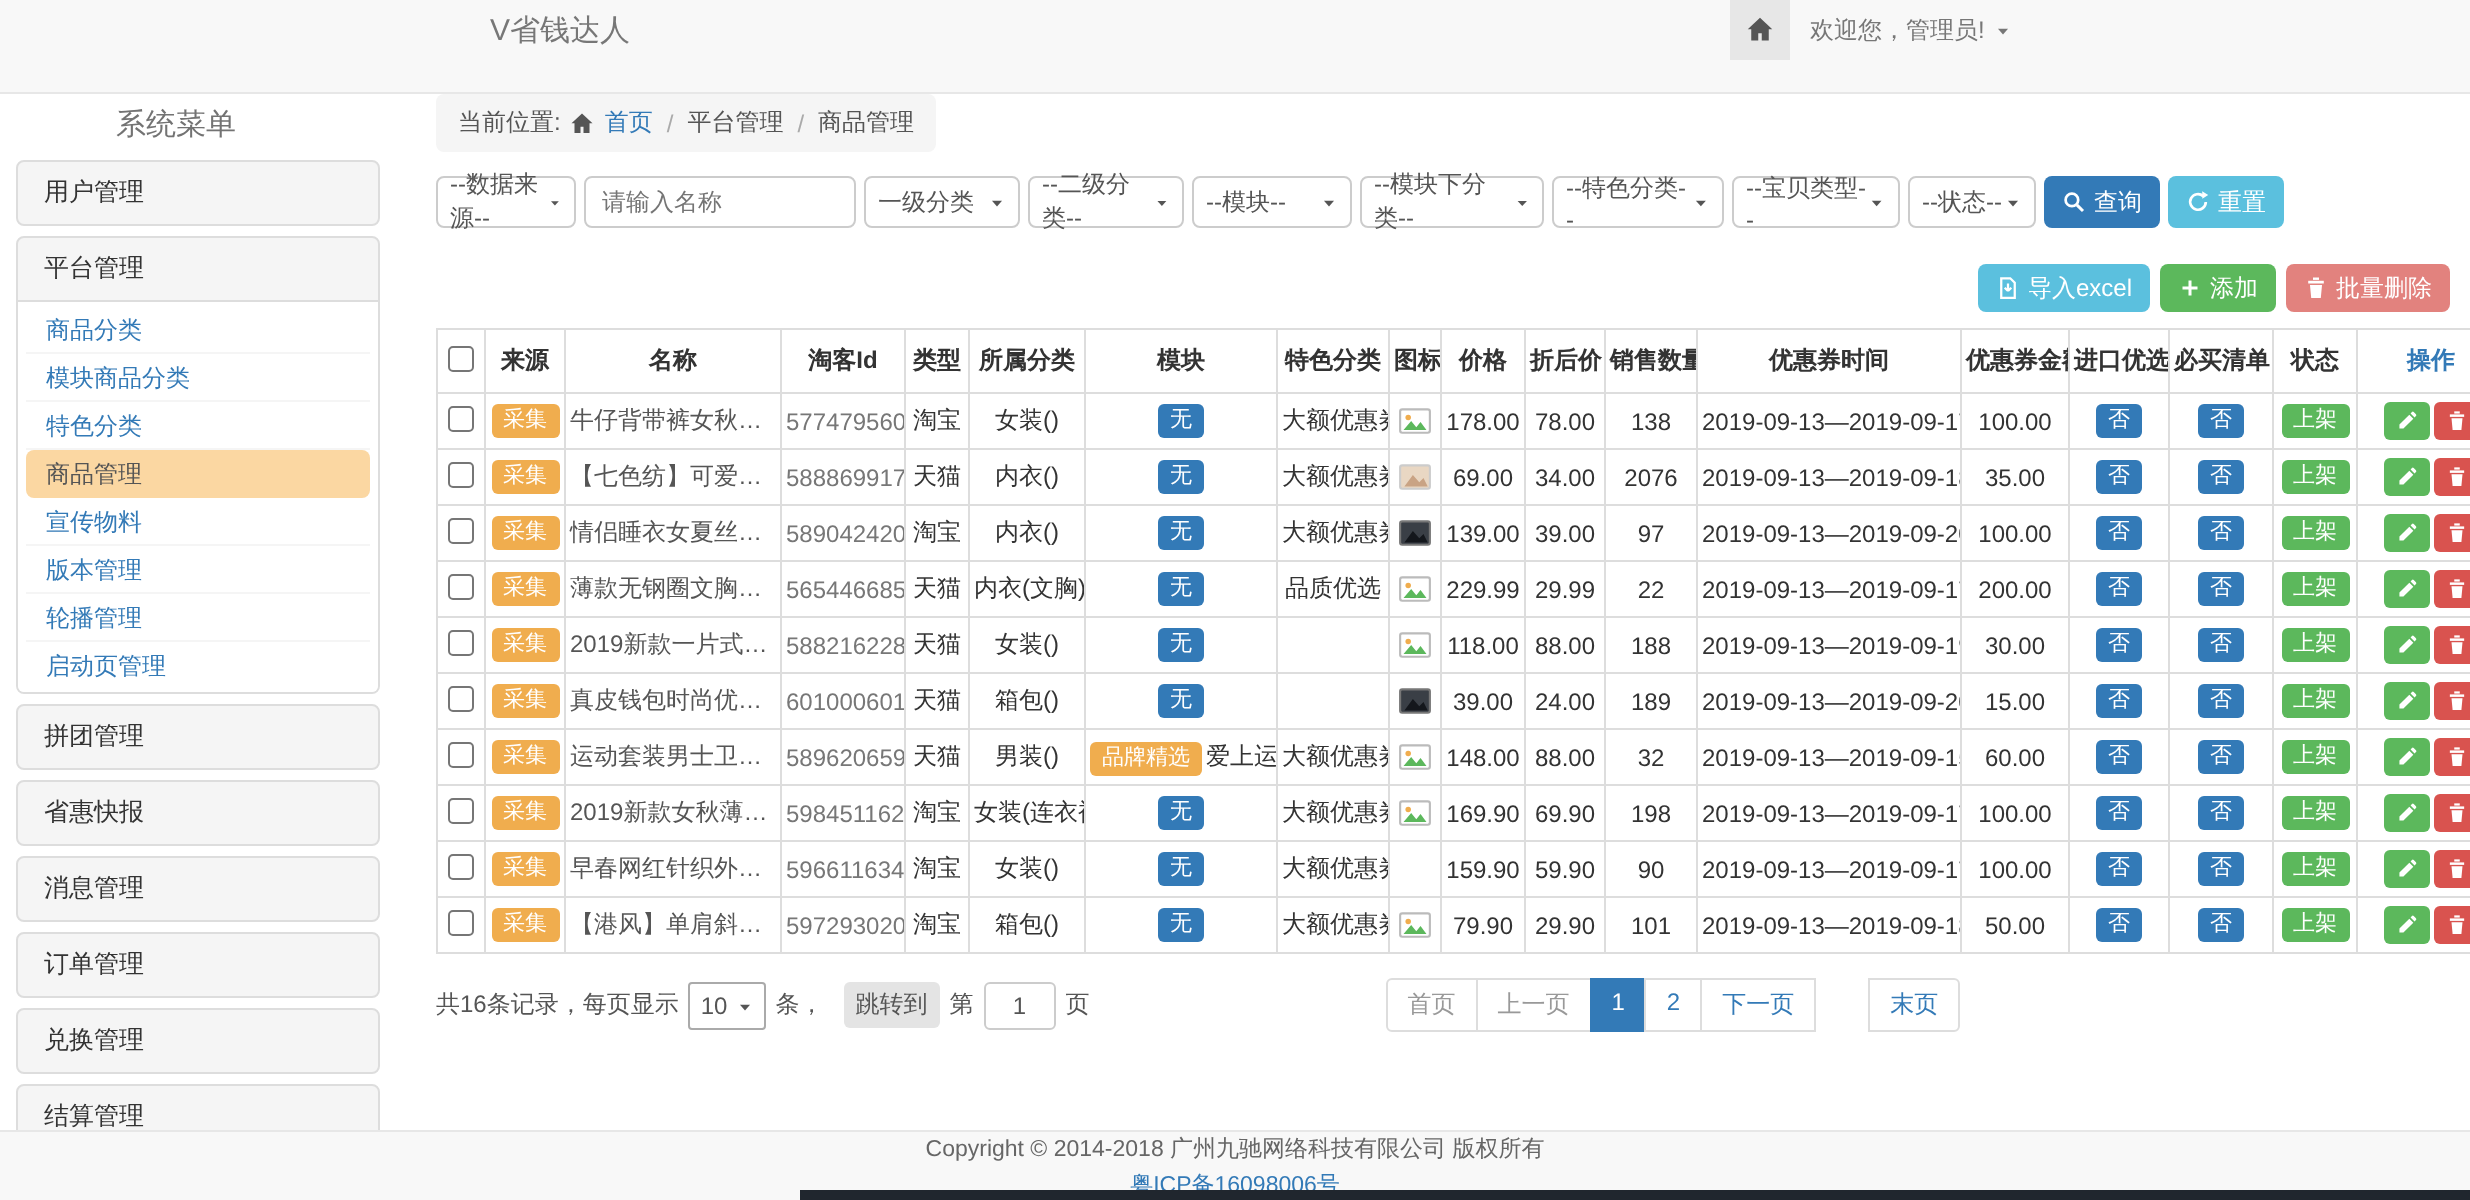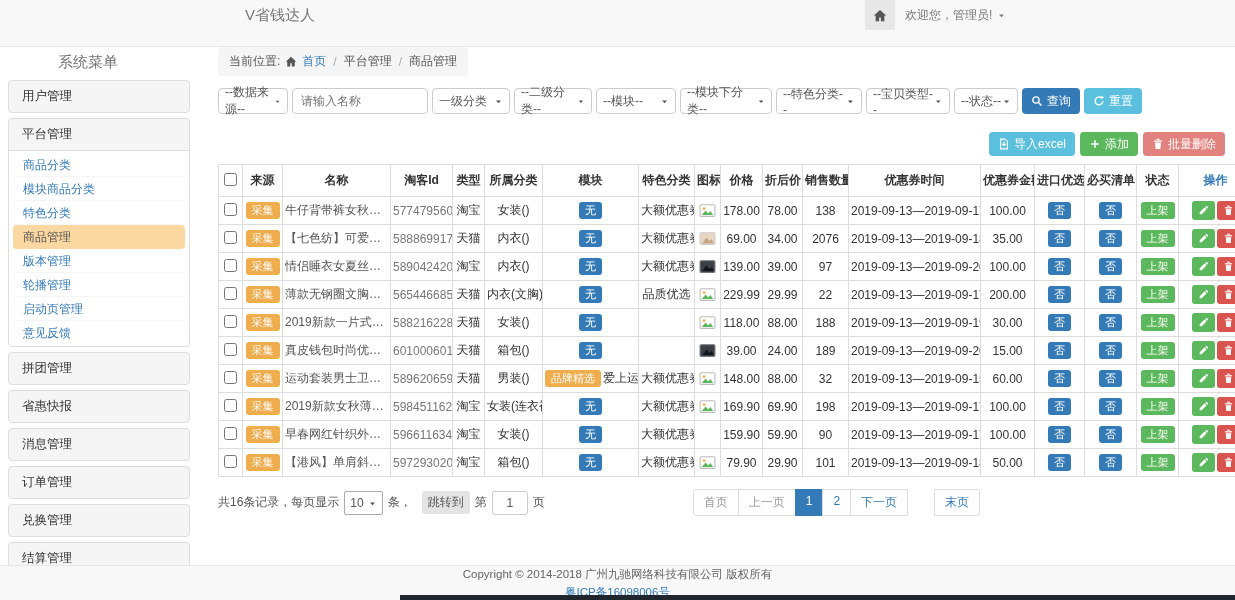--- a/index.html
+++ b/index.html
@@ -115,24 +115,24 @@
       <div class="side-group">
         <div class="side-group-h">用户管理</div>
       </div>
       <div class="side-group">
         <div class="side-group-h">平台管理</div>
         <div class="side-sub">
           <a class="side-link">商品分类</a>
           <a class="side-link">模块商品分类</a>
           <a class="side-link">特色分类</a>
           <a class="side-link active">商品管理</a>
+          <a class="side-link">宣传物料</a>
           <a class="side-link">版本管理</a>
           <a class="side-link">轮播管理</a>
           <a class="side-link">启动页管理</a>
-          <a class="side-link">意见反馈</a>
         </div>
       </div>
       <div class="side-group">
         <div class="side-group-h">拼团管理</div>
       </div>
       <div class="side-group">
         <div class="side-group-h">省惠快报</div>
       </div>
       <div class="side-group">
         <div class="side-group-h">消息管理</div>

